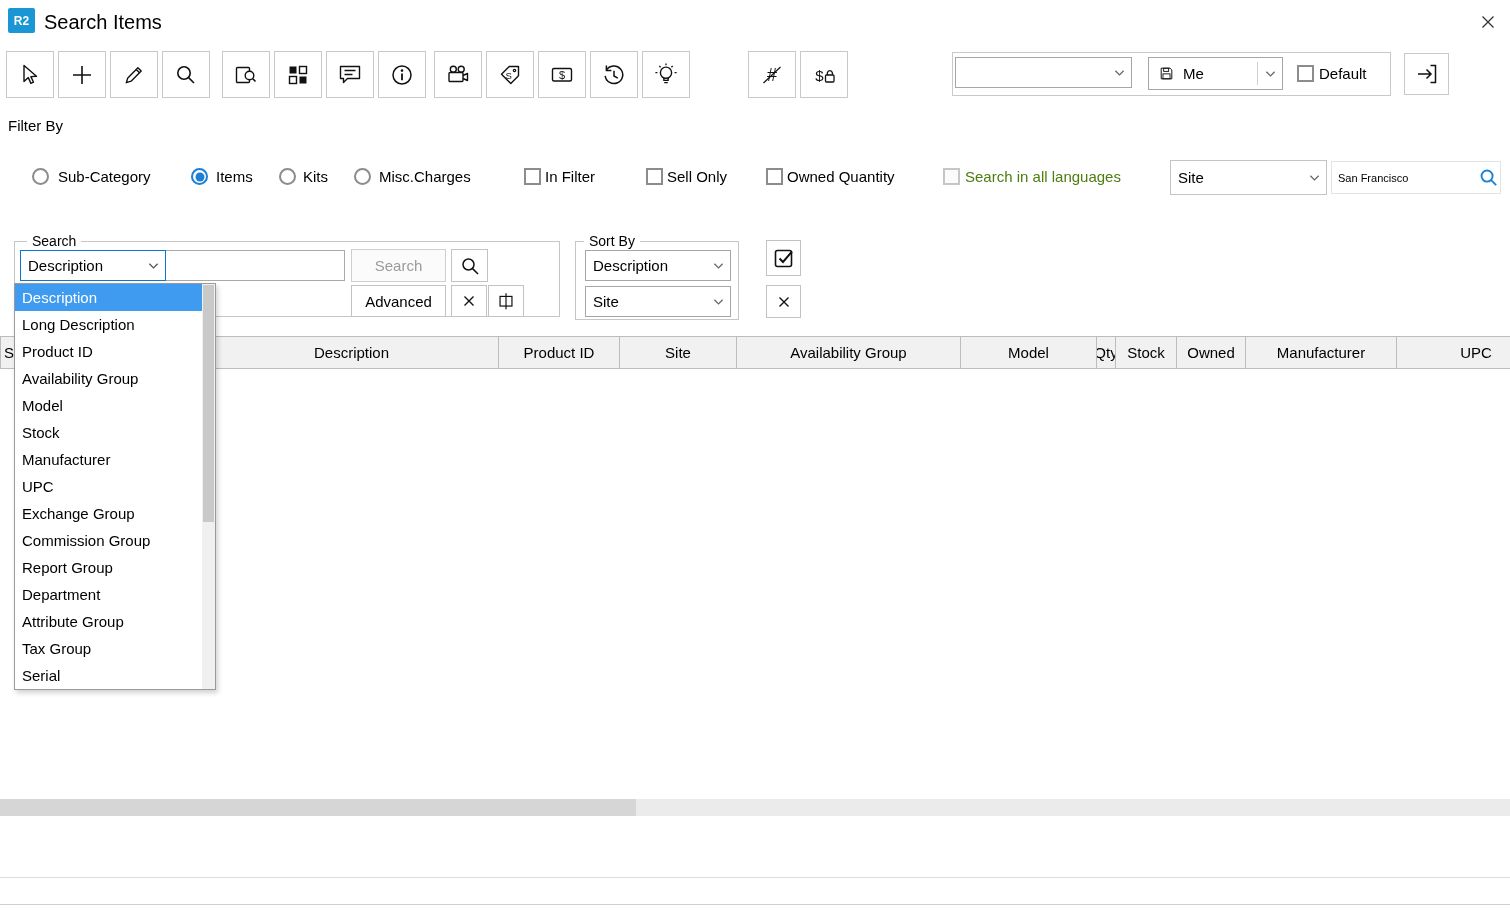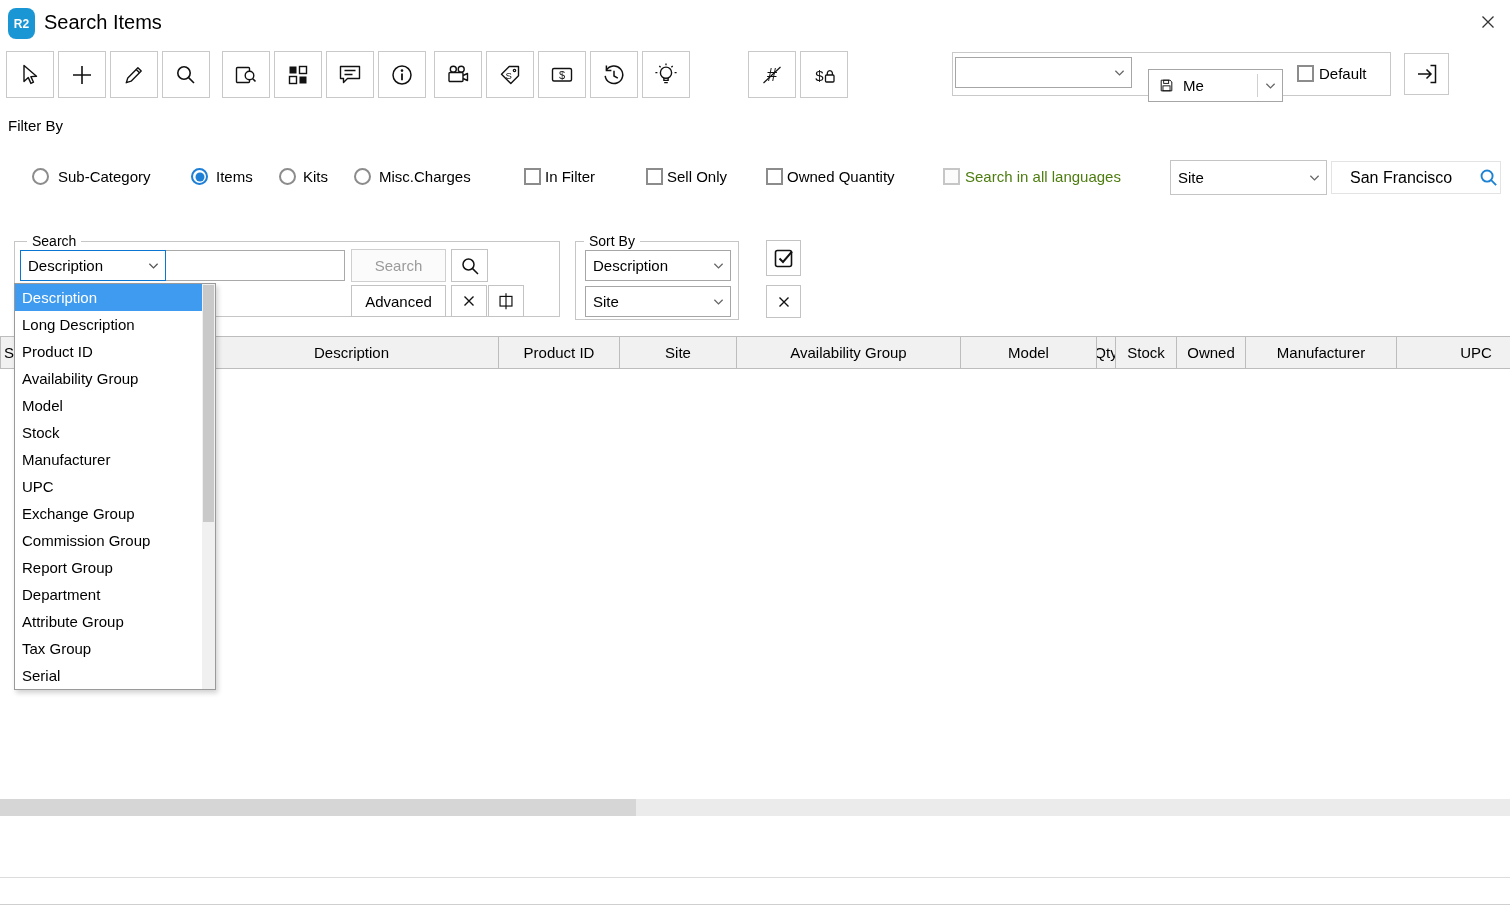--- a/index.html
+++ b/index.html
@@ -9,23 +9,23 @@
     overflow: hidden;
     background: #ffffff;
     color: #000;
     font-family: "Liberation Sans", "DejaVu Sans", sans-serif;
     font-size: 15px;
   }
   svg.ic { display: block; }
 
   
   .logo {
-    position:absolute; left:8px; top:8px; width:27px; height:31px;
+    position:absolute; left:8px; top:8px; width:27px; height:25px;
     background:#1a96d5; color:#fff; font-size:12px; font-weight:bold;
-    display:flex; align-items:center; justify-content:center; border-radius:8px;
+    display:flex; align-items:center; justify-content:center; border-radius:2px;
   }
   .win-title { position:absolute; left:44px; top:11px; font-size:20px; }
   .win-close { position:absolute; left:1476px; top:10px; width:24px; height:24px;
     display:flex; align-items:center; justify-content:center; cursor:default; }
 
   
   .tbtn {
     position:absolute; top:51px; width:48px; height:47px;
     border:1px solid #c9c9c9; background:#fff;
     display:flex; align-items:center; justify-content:center;
@@ -33,42 +33,42 @@
   .tool-group-box { position:absolute; left:952px; top:52px; width:439px; height:44px; border:1px solid #c9c9c9; background:#fff; }
 
   .combo {
     position:absolute; height:31px; border:1px solid #a6a6a6; background:#fff;
     display:flex; align-items:center; padding:0 24px 0 7px; white-space:nowrap;
   }
   .combo .chev { position:absolute; right:6px; top:50%; transform:translateY(-50%); }
   .combo.focus { border:1px solid #0b76d1; }
 
   .me-btn { position:absolute; left:1148px; top:57px; width:135px; height:33px; border:1px solid #a6a6a6; background:#fff;
-    display:flex; align-items:center;margin-top:12px; }
+    display:flex; align-items:center; }
   .me-divider { position:absolute; right:24px; top:4px; bottom:4px; width:1px; background:#d0d0d0; }
 
   .cb { position:absolute; width:17px; height:17px; border:2px solid #8c8c8c; background:#fff; }
   .cb.disabled { border-color:#c6c6c6; background:#fbfbfb; }
 
   .radio { position:absolute; width:17px; height:17px; border:2px solid #8c8c8c; border-radius:50%; background:#fff; }
   .radio.sel { border-color:#1d7fd6; }
   .radio .dot { position:absolute; left:50%; top:50%; transform:translate(-50%,-50%);
     width:9px; height:9px; border-radius:50%; background:#1d7fd6; }
 
   .lbl { position:absolute; white-space:nowrap; line-height:18px; }
   .lbl.gray { color:#4d7c0f; }
 
   .gbox { position:absolute; border:1px solid #c6c6c6; }
   .legend { position:absolute; top:-9px; background:#fff; padding:0 5px; font-size:14px; }
 
   .btn { position:absolute; border:1px solid #c3c3c3; background:#fff;
     display:flex; align-items:center; justify-content:center; font-size:15px; }
   .btn.disabled { color:#9b9b9b; background:#fbfbfb; border-color:#cfcfcf; }
 
-  .txt { position:absolute; border:1px solid #a9a9a9; background:#fff; font-size:16px; padding:0 18px;
+  .txt { position:absolute; border:1px solid #a9a9a9; background:#fff; font-size:11px; padding:0 6px;
     font-family:"Liberation Sans","DejaVu Sans",sans-serif; outline:none; }
 
   
   .th-row { position:absolute; left:0; top:336px; width:1510px; height:33px; display:flex; overflow:hidden; }
   .th { flex:none; height:33px; margin-left:-1px; border:1px solid #bdbdbd; background:#f1f1f1;
     display:flex; align-items:center; justify-content:center; white-space:nowrap; overflow:hidden; }
   .th.first { margin-left:0; justify-content:flex-start; padding-left:3px; }
 
   
   .dd { position:absolute; left:14px; top:283px; width:202px; height:407px; background:#fff;

